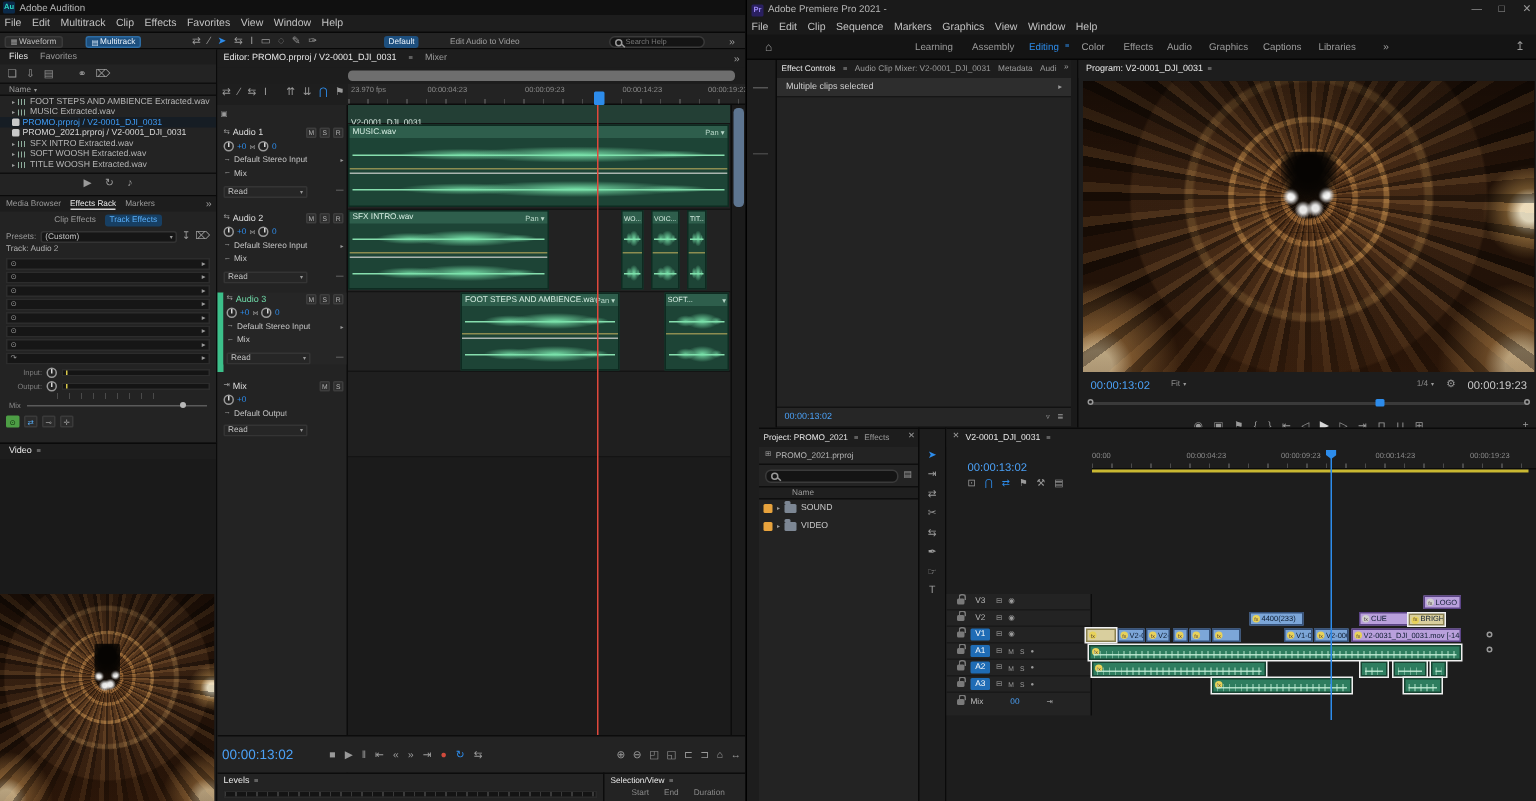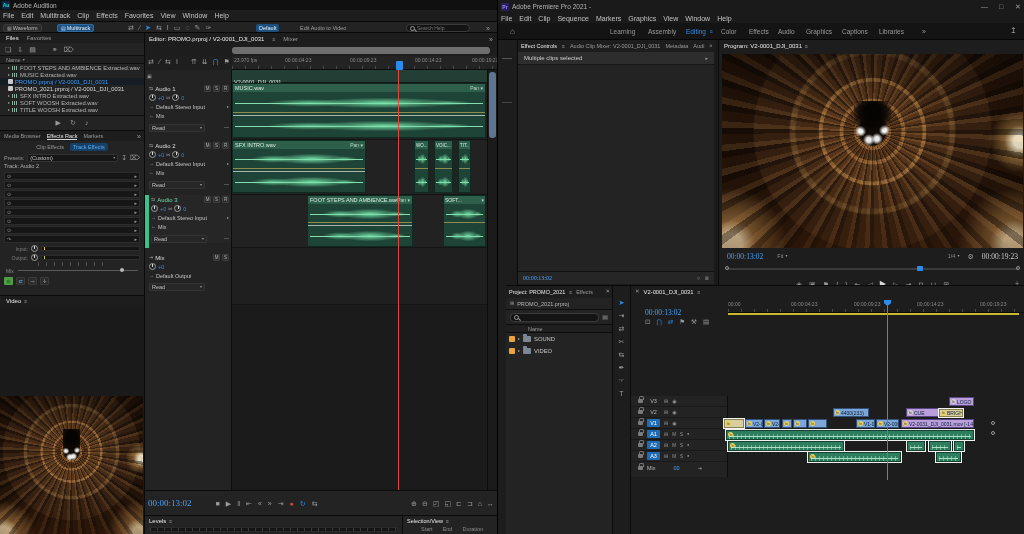--- a/index.html
+++ b/index.html
@@ -2,21 +2,21 @@
 <html><head>
 <meta charset="utf-8">
 <style>
 *{box-sizing:border-box;margin:0;padding:0}
 html,body{width:1024px;height:534px;overflow:hidden;background:#060606;font-family:"Liberation Sans",sans-serif}
 #stage{position:relative;width:1024px;height:534px;background:#060606}
 .abs{position:absolute}
 .win{position:absolute;top:0;height:534px;overflow:hidden}
 #au{left:0;width:497px;background:#1d1d1d}
 #pr{left:497px;width:527px;background:#1a1a1a;border-left:1px solid #000}
-.mono{font-family:Liberation Serif, serif}
+.mono{font-family:Liberation Sans, sans-serif}
 .ic{color:#9a9a9a;font-size:7px;line-height:1;display:inline-block}
 .blue{color:#2d8ceb!important}
 .red{color:#d04a3c!important}
 .dim{color:#8a8a8a}
 .t55{font-size:5.5px}
 .row{display:flex;align-items:center}
 .tc{color:#4ba0f5}
 .tab{font-size:6.5px;color:#9a9a9a;white-space:nowrap}
 .tab.on{color:#e8e8e8}
 .applogo{width:8px;height:8px;border-radius:1px;font-size:5px;display:flex;align-items:center;justify-content:center;font-weight:bold}

